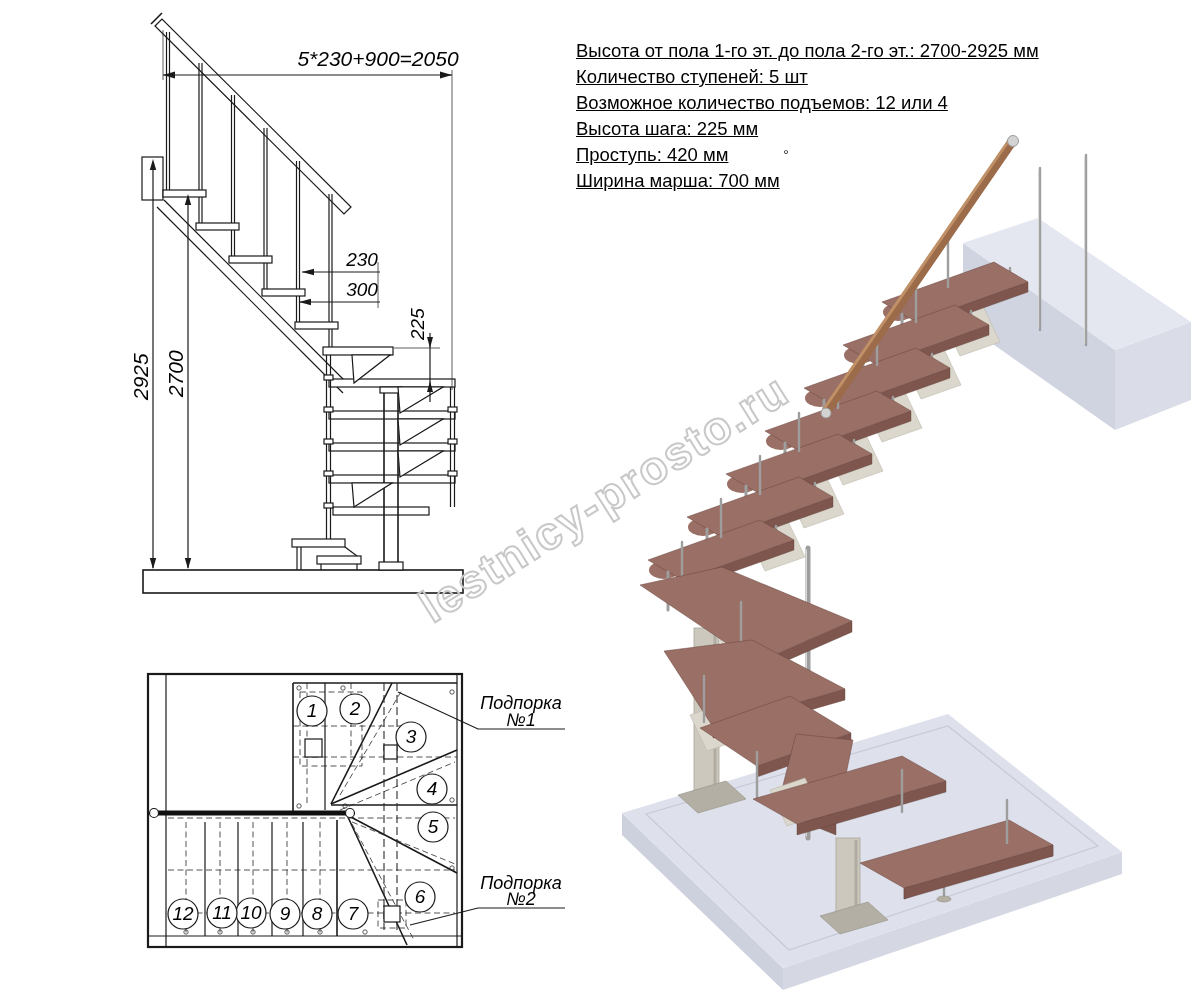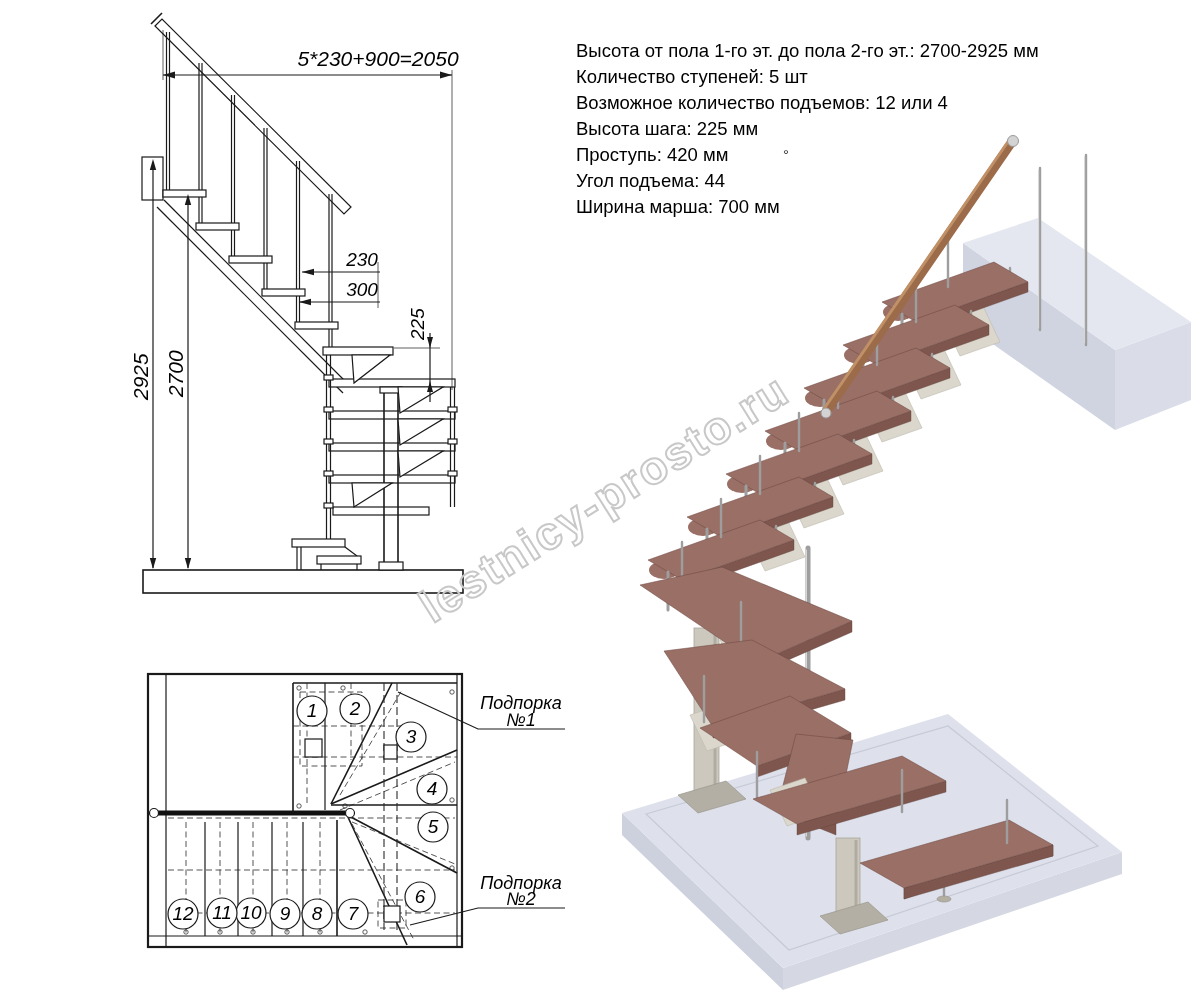--- a/index.html
+++ b/index.html
@@ -2,21 +2,21 @@
 <html style="--line: #1a1a1a; --wood-top: #9a6f65; --wood-side: #7e564e; --rail: #9c6b4a; --rail-light: #c09067; --metal: #9e9e9e; --metal-light: #d8d8d8; --support: #ccc8bd; --support-dark: #b3afa4; --bracket: #dbd7cc; --slab-top: #e4e7f0; --slab-front: #d0d4e1; --slab-side: #dadde8; --floor-top: #dee1ec; --floor-front: #cdd1de; --floor-side: #d5d8e3; --watermark-stroke: #c8c8c8;"><head>
 <meta charset="utf-8">
 <style>
   html,body{margin:0;padding:0;background:#fff;}
   body{width:1191px;height:993px;position:relative;overflow:hidden;
        font-family:"Liberation Sans",sans-serif;}
   #stage{position:absolute;left:0;top:0;width:1191px;height:898px;}
   svg{position:absolute;left:0;top:0;}
   
   .specs{position:absolute;left:576px;top:38px;width:560px;
-         font-size:18.5px;line-height:26px;color:#000;}
+         font-size:18.5px;line-height:26px;color:#000;text-decoration:underline;}
   .stray-deg{position:absolute;left:783px;top:146px;font-size:15px;color:#333;}
   
   .watermark{position:absolute;left:604px;top:498px;
      transform:translate(-50%,-50%) rotate(-32deg);
      font-size:46px;font-weight:bold;letter-spacing:2px;white-space:nowrap;
      color:transparent;-webkit-text-stroke:2px var(--watermark-stroke,#c8c8c8);
      pointer-events:none;z-index:5;}
   
   .ln{stroke:var(--line,#1a1a1a);fill:none;stroke-width:1.2;}
   .ln15{stroke:var(--line,#1a1a1a);fill:none;stroke-width:1.6;}
@@ -448,20 +448,19 @@
     </g>
   </g>
 </svg>
 
 <div class="specs">
   <div>Высота от пола 1-го эт. до пола 2-го эт.: 2700-2925 мм</div>
   <div>Количество ступеней: 5 шт</div>
   <div>Возможное количество подъемов: 12 или 4</div>
   <div>Высота шага: 225 мм</div>
   <div>Проступь: 420 мм</div>
-  <div>Угол подъема: 44</div>
   <div>Ширина марша: 700 мм</div>
 </div>
 <span class="stray-deg">°</span>
 
 <div class="watermark">lestnicy-prosto.ru</div>
 
 </div>
 
 </body></html>

